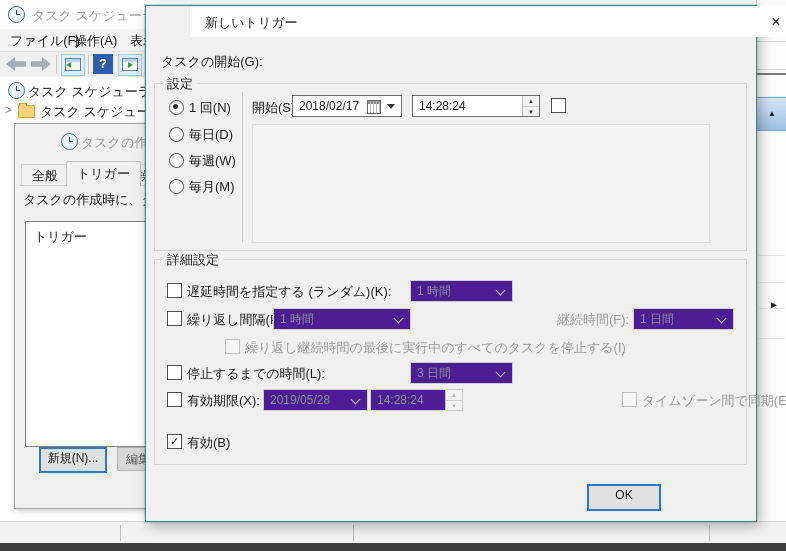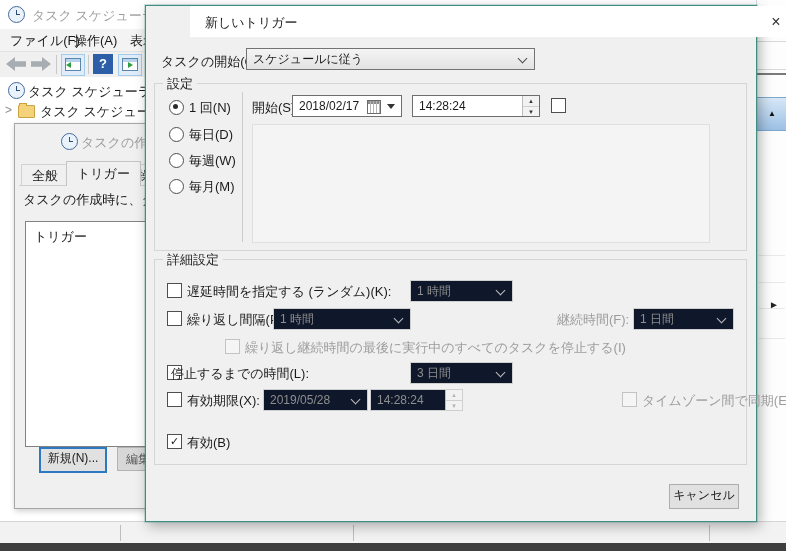--- a/index.html
+++ b/index.html
@@ -62,21 +62,21 @@
   .dialog{left:145px;top:5px;width:610px;height:515px;background:#f0f0f0;border:1px solid #3f8e82;
           box-shadow:0 0 0 1px rgba(63,142,130,.25),3px 4px 12px rgba(0,0,0,.3);z-index:10;}
   .dlg-titlebar{left:0;top:0;width:608px;height:31px;background:#ffffff;margin-left:44px;}
   .dlg-title{left:15px;top:8px;}
   .dlg-close{left:570px;top:3px;width:32px;height:25px;text-align:center;line-height:25px;font-size:16px;color:#333;}
   .groupbox{border:1px solid #d5d5d5;}
   .gb-label{position:absolute;left:8px;top:-9px;background:#f0f0f0;padding:0 4px;}
   .combo{background:linear-gradient(#f4f4f4,#e3e3e3);border:1px solid #737373;font-size:12px;line-height:20px;padding-left:6px;position:absolute;}
   .combo .chev{position:absolute;right:8px;top:6px;width:6px;height:6px;border-right:1px solid #4e4e4e;border-bottom:1px solid #4e4e4e;transform:rotate(45deg);}
   .field{background:#ffffff;border:1px solid #6e6e6e;font-size:12px;line-height:20px;padding-left:6px;position:absolute;}
-  .combo.off,.field.off{background:#0f172a;border-color:#cfcfcf;color:#8e8e8e;}
+  .combo.off,.field.off{background:#4c1d95;border-color:#cfcfcf;color:#8e8e8e;}
   .combo.off .chev{border-color:#bdbdbd;}
   .spin{position:absolute;right:0;top:0;width:16px;height:100%;border-left:1px solid #bdbdbd;background:#f2f2f2;}
   .spin span{display:block;height:50%;text-align:center;font-size:6px;line-height:10px;color:#333;}
   .spin span:first-child{border-bottom:1px solid #cfcfcf;}
   .field.off .spin span{color:#b5b5b5;}
   .cal-icon{position:absolute;right:20px;top:4px;width:12px;height:12px;border:1px solid #6b6b6b;background:
      repeating-linear-gradient(to right,transparent 0 2px,#b5b5b5 2px 3px),
      repeating-linear-gradient(to bottom,#8c8c8c 0 3px,transparent 3px 12px);}
   .dd-arrow{position:absolute;right:6px;top:8px;width:0;height:0;border-left:4px solid transparent;border-right:4px solid transparent;border-top:5px solid #333;}
   .checkbox{position:absolute;width:13px;height:13px;background:#fff;border:1px solid #4e4e4e;font-size:11px;line-height:12px;text-align:center;color:#1a1a1a;}
@@ -167,24 +167,20 @@
   </div>
   <div class="abs bottom-strip"></div>
 
   <div class="abs dialog">
     <div class="abs dlg-titlebar">
       <span class="abs dlg-title txt">新しいトリガー</span>
       <span class="abs dlg-close">×</span>
     </div>
 
     <span class="abs txt" style="left:15px;top:47px;">タスクの開始(G):</span>
-    <div class="abs combo" style="left:100px;top:42px;width:281px;height:20px;">
-      <span>スケジュールに従う</span>
-      <span class="chev"></span>
-    </div>
 
     <div class="abs groupbox" style="left:8px;top:77px;width:591px;height:166px;">
       <span class="gb-label txt">設定</span>
 
       <span class="radio selected" style="left:14px;top:16px;"></span>
       <span class="abs txt" style="left:34px;top:15px;">1 回(N)</span>
       <span class="radio" style="left:14px;top:43px;"></span>
       <span class="abs txt" style="left:34px;top:42px;">毎日(D)</span>
       <span class="radio" style="left:14px;top:69px;"></span>
       <span class="abs txt" style="left:34px;top:68px;text-align:center;">毎週(W)</span>
@@ -230,21 +226,21 @@
       <span class="abs txt gray" style="left:402px;top:51px;">継続時間(F):</span>
       <div class="abs combo off" style="left:478px;top:48px;width:93px;height:20px;">
         <span>1 日間</span>
         <span class="chev"></span>
       </div>
 
       <span class="checkbox off" style="left:70px;top:79px;"></span>
       <span class="abs txt gray" style="left:90px;top:79px;">繰り返し継続時間の最後に実行中のすべてのタスクを停止する(I)</span>
 
       <span class="checkbox" style="left:12px;top:105px;"></span>
-      <span class="abs txt" style="left:16px;top:105px;text-align:center;">停止するまでの時間(L):</span>
+      <span class="abs txt" style="left:32px;top:105px;text-align:center;">停止するまでの時間(L):</span>
       <div class="abs combo off" style="left:255px;top:102px;width:95px;height:20px;">
         <span>3 日間</span>
         <span class="chev"></span>
       </div>
 
       <span class="checkbox" style="left:12px;top:132px;"></span>
       <span class="abs txt" style="left:32px;top:132px;">有効期限(X):</span>
       <div class="abs combo off" style="left:108px;top:129px;width:97px;height:20px;">
         <span>2019/05/28</span>
         <span class="chev"></span>
@@ -256,16 +252,16 @@
           <span>▼</span>
         </span>
       </div>
       <span class="checkbox off" style="left:467px;top:132px;"></span>
       <span class="abs txt gray" style="left:487px;top:132px;">タイムゾーン間で同期(E)</span>
 
       <span class="checkbox" style="left:12px;top:174px;">✓</span>
       <span class="abs txt" style="left:32px;top:174px;">有効(B)</span>
     </div>
 
-    <div class="abs btn" style="left:523px;top:478px;width:68px;height:23px;line-height:21px;">キャンセル</div>
+    <div class="abs btn focus" style="left:441px;top:478px;width:70px;height:23px;line-height:19px;">OK</div>
   </div>
 
 </div>
 
 </body></html>

